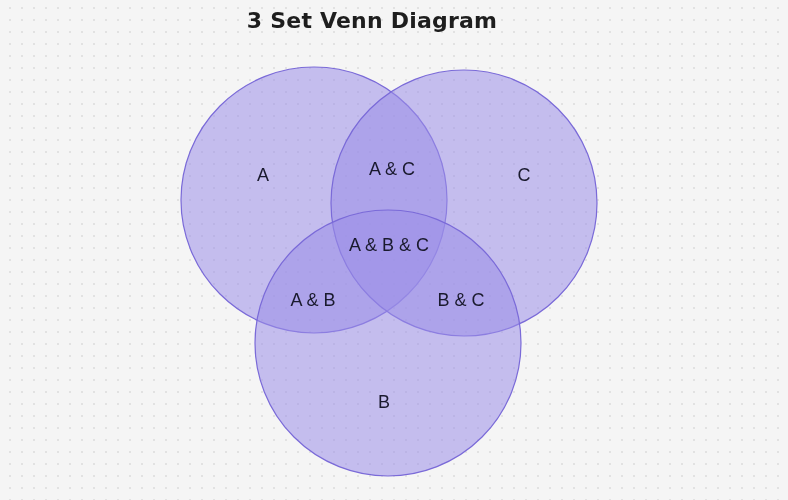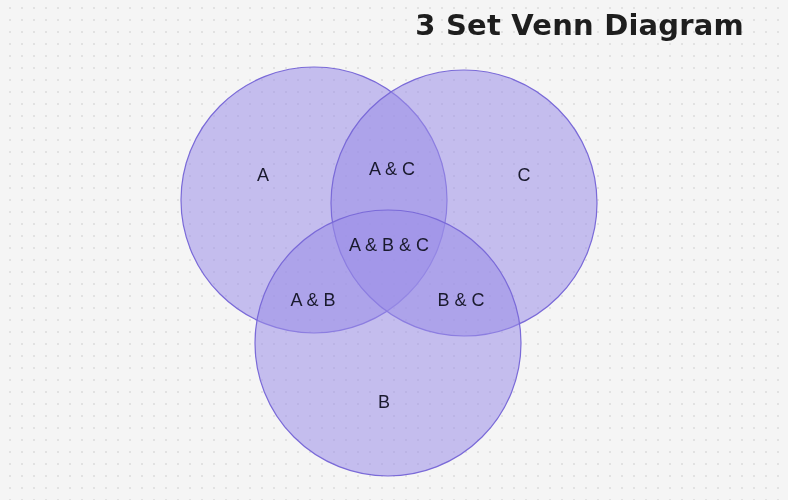--- a/index.html
+++ b/index.html
@@ -7,21 +7,21 @@
     width:788px; height:500px; overflow:hidden;
     background-color:#f5f5f5;
     background-image: radial-gradient(circle, #e2e2e2 1px, transparent 1.2px);
     background-size: 12px 12px;
     background-position: 4px 2px;
     font-family: "DejaVu Sans", sans-serif;
     position:relative;
   }
   .title {
     position:absolute; left:0; width:744px; top:8px;
-    text-align:right; font-size:29px; font-weight:bold; color:#1e1e1e;
+    text-align:center; font-size:22px; font-weight:bold; color:#1e1e1e;
     letter-spacing:0.2px;
   }
   svg.venn { position:absolute; left:0; top:0; }
   .lbl {
     font-family: "Liberation Sans", sans-serif;
     font-size:18px; fill:#1a1a2e;
   }
 </style>
 </head>
 <body>

